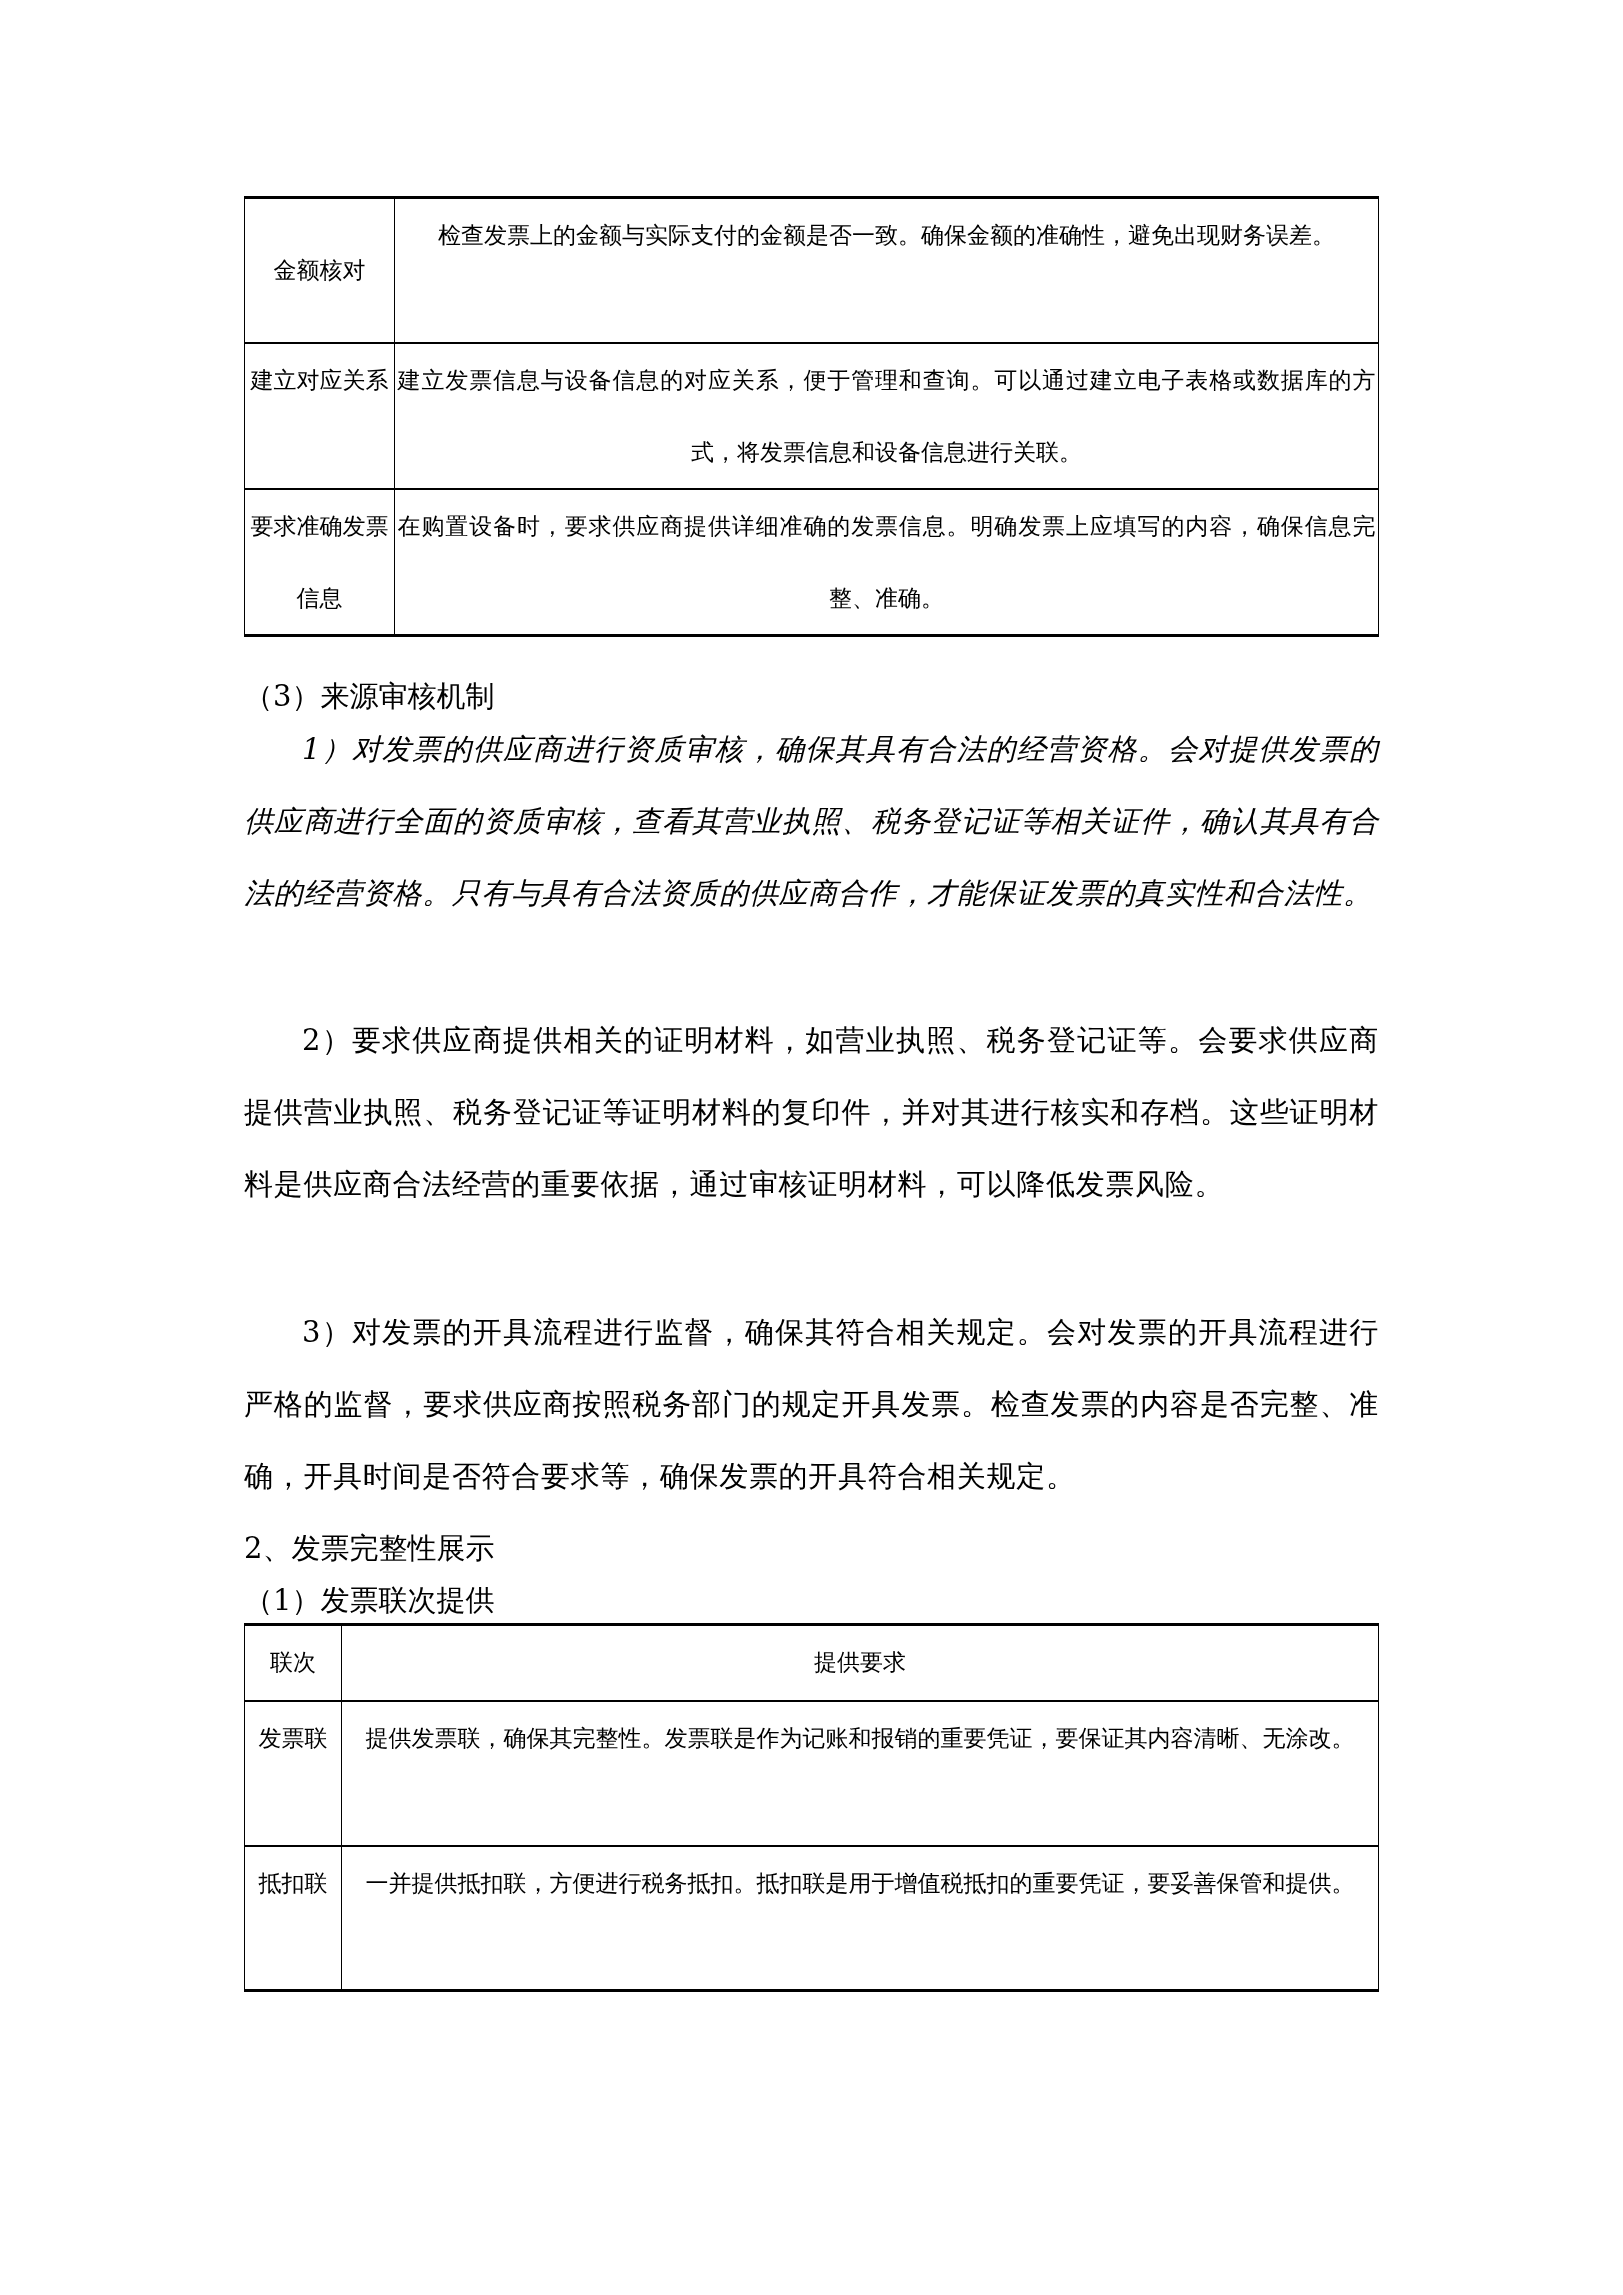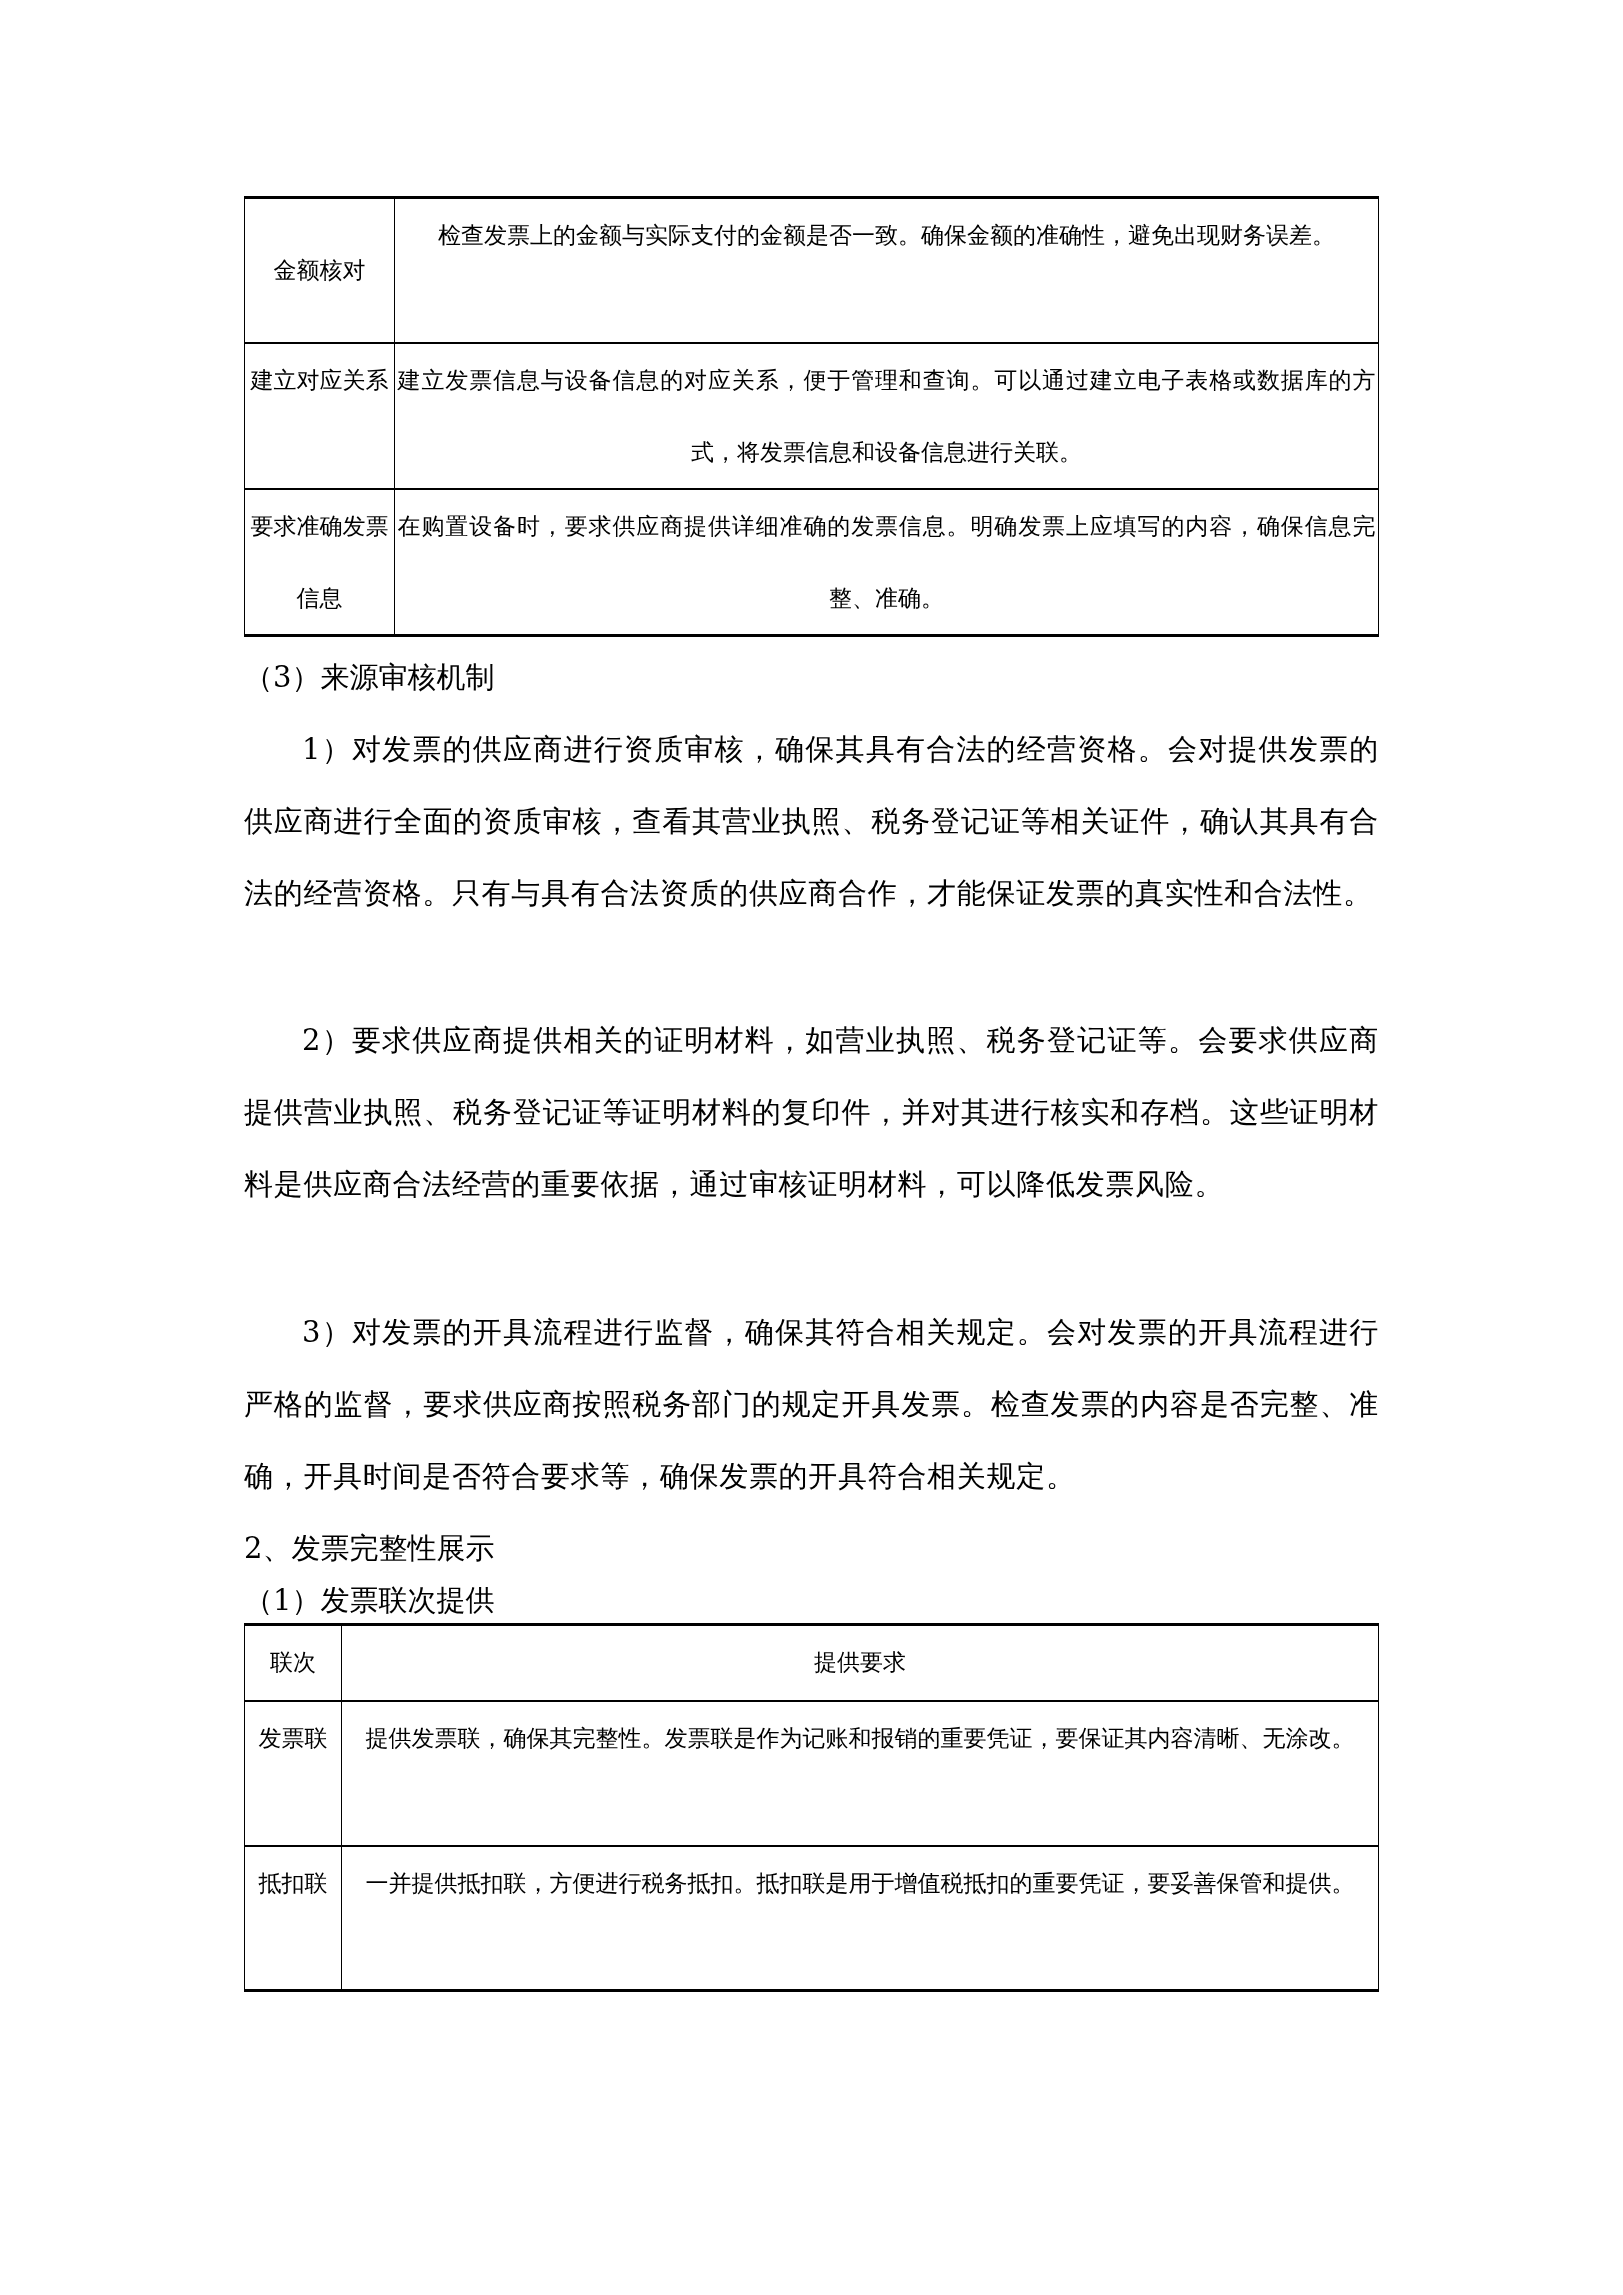--- a/index.html
+++ b/index.html
@@ -40,23 +40,23 @@
       <td class="label">建立对应关系</td>
       <td class="body">建立发票信息与设备信息的对应关系，便于管理和查询。可以通过建立电子表格或数据库的方式，将发票信息和设备信息进行关联。</td>
     </tr>
     <tr>
       <td class="label">要求准确发票信息</td>
       <td class="body">在购置设备时，要求供应商提供详细准确的发票信息。明确发票上应填写的内容，确保信息完整、准确。</td>
     </tr>
   </tbody>
     </table>
 
-  <div class="heading" style="top:641px;">（3）来源审核机制</div>
+  <div class="heading" style="top:660px;">（3）来源审核机制</div>
 
-  <div class="para" style="top:713px;">1）对发票的供应商进行资质审核，确保其具有合法的经营资格。会对提供发票的供应商进行全面的资质审核，查看其营业执照、税务登记证等相关证件，确认其具有合法的经营资格。只有与具有合法资质的供应商合作，才能保证发票的真实性和合法性。</div>
+  <div class="para" style="top:713px;font-style:italic;">1）对发票的供应商进行资质审核，确保其具有合法的经营资格。会对提供发票的供应商进行全面的资质审核，查看其营业执照、税务登记证等相关证件，确认其具有合法的经营资格。只有与具有合法资质的供应商合作，才能保证发票的真实性和合法性。</div>
   <div class="para" style="top:1004px;">2）要求供应商提供相关的证明材料，如营业执照、税务登记证等。会要求供应商提供营业执照、税务登记证等证明材料的复印件，并对其进行核实和存档。这些证明材料是供应商合法经营的重要依据，通过审核证明材料，可以降低发票风险。</div>
   <div class="para" style="top:1296px;">3）对发票的开具流程进行监督，确保其符合相关规定。会对发票的开具流程进行严格的监督，要求供应商按照税务部门的规定开具发票。检查发票的内容是否完整、准确，开具时间是否符合要求等，确保发票的开具符合相关规定。</div>
 
   <div class="heading" style="top:1512px;">2、发票完整性展示</div>
   <div class="heading" style="top:1564px;text-align:center;">（1）发票联次提供</div>
 
   <table id="t2">
     <colgroup>
         <col style="width:97px">
         <col>

